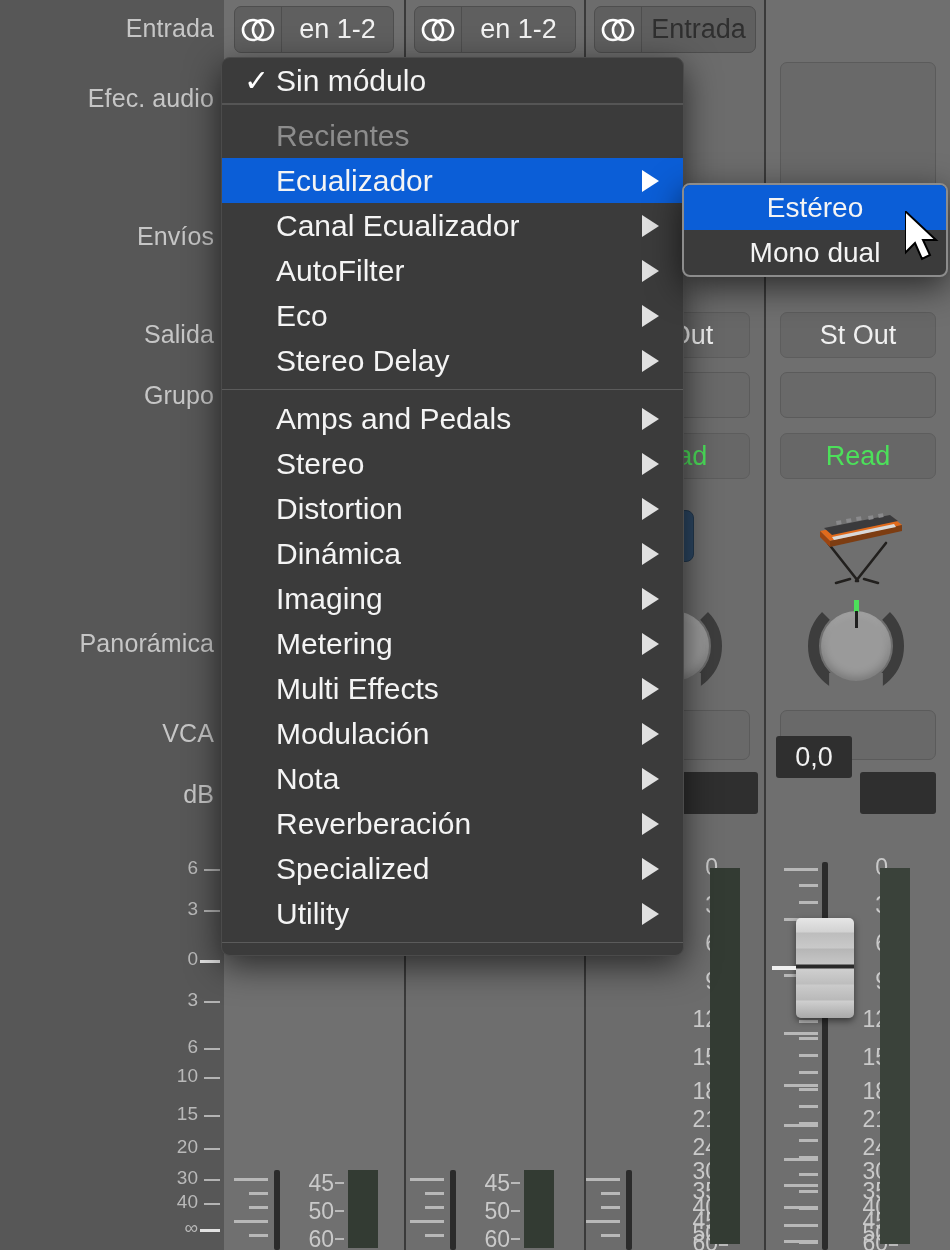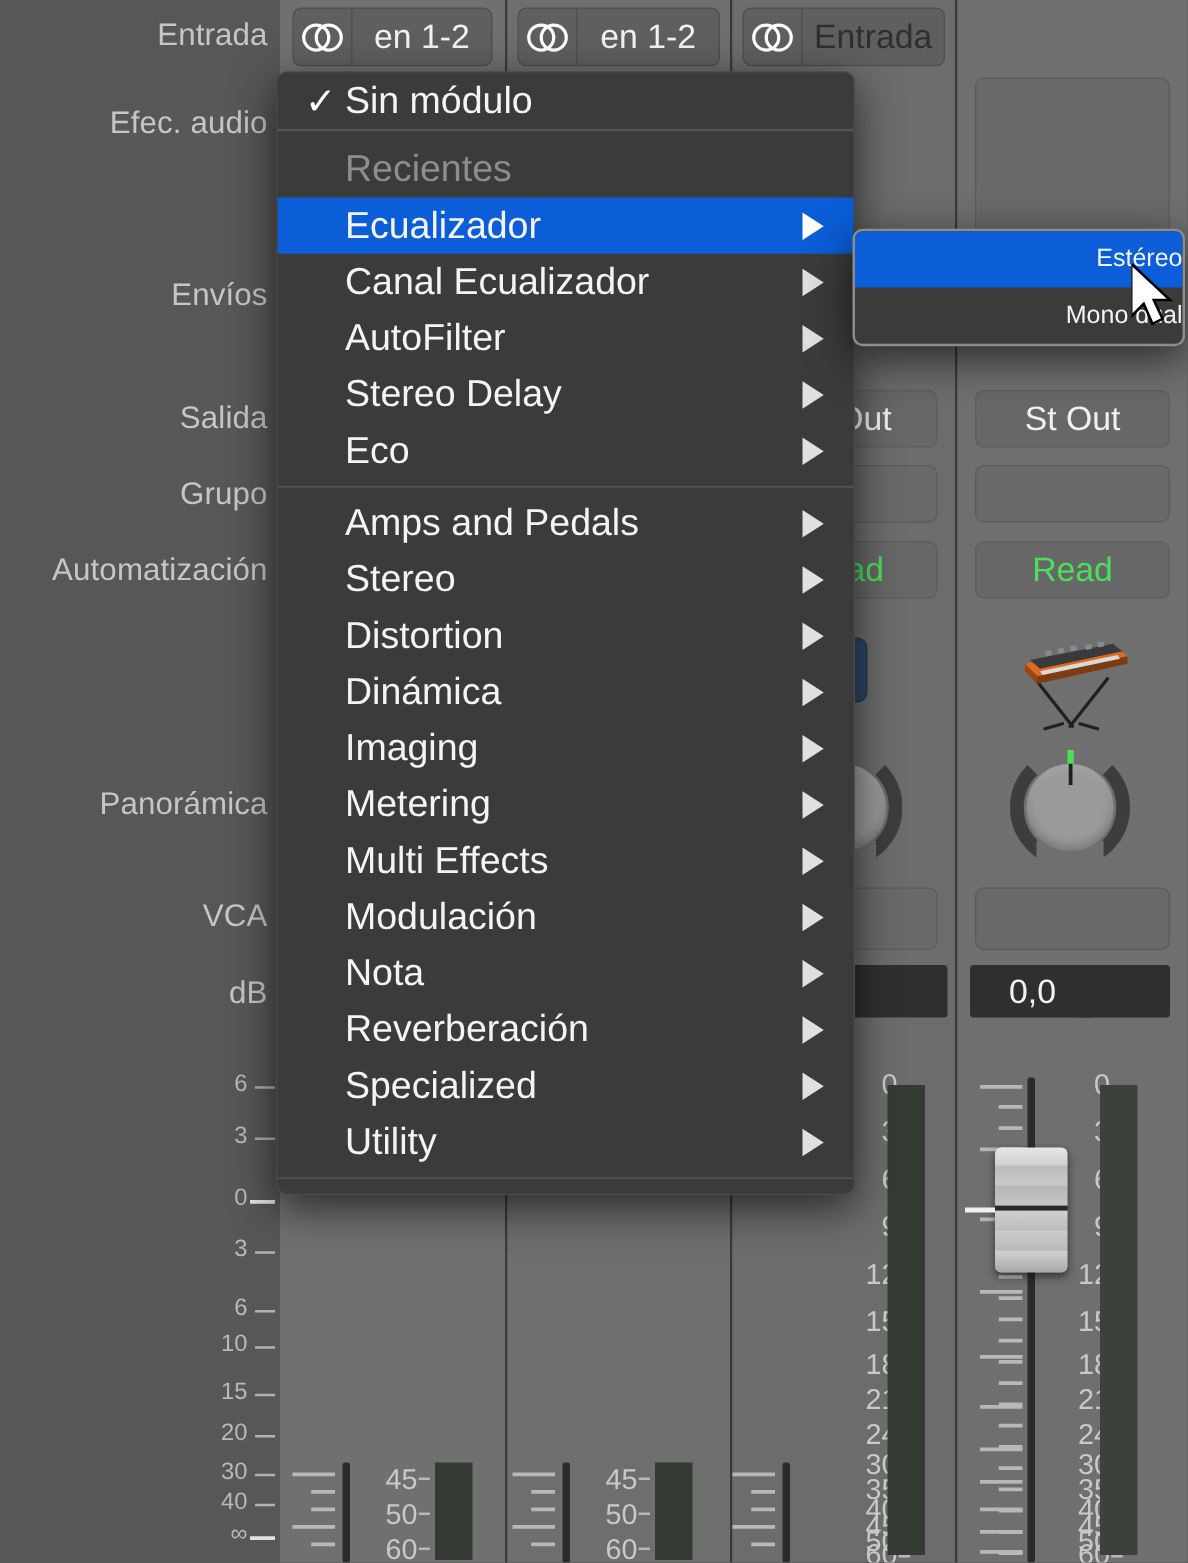--- a/index.html
+++ b/index.html
@@ -130,36 +130,35 @@
     border-left: 17px solid #e0e0e0; border-top: 11px solid transparent; border-bottom: 11px solid transparent;
   }
   .mi.sel .arrow { border-left-color: #ffffff; }
   .sep { height: 1px; background: #5b5b5b; margin: 6px 0; }
   .sep.hard { height: 2px; background: #555; margin: 0; }
 
   #format-submenu {
     left: 682px; top: 183px; width: 266px; background: #3b3b3b;
     border: 2px solid #8c8c8c; border-radius: 8px; z-index: 50;
   }
-  #format-submenu .mi { justify-content: flex-end; padding-left: 0; height: 45px; font-size: 20px; }
+  #format-submenu .mi { justify-content: center; padding-left: 0; height: 45px; font-size: 28px; }
 
   .cursor { position: absolute; left: 905px; top: 211px; z-index: 60; pointer-events: none; }
 </style>
 </head>
 <body>
 
 <div id="root">
 
   <div class="label-col">
     <div class="rowlabel" style="top:14px">Entrada</div>
     <div class="rowlabel" style="top:84px">Efec. audio</div>
     <div class="rowlabel" style="top:222px">Envíos</div>
     <div class="rowlabel" style="top:320px">Salida</div>
     <div class="rowlabel" style="top:381px">Grupo</div>
-    <div class="rowlabel" style="top:442px">Automatización</div>
     <div class="rowlabel" style="top:629px">Panorámica</div>
     <div class="rowlabel" style="top:719px">VCA</div>
     <div class="rowlabel" style="top:780px">dB</div>
     <div id="fader-scale">
         <div class="scale-num" style="top: 857px;">6</div>
         <div class="scale-tick" style="top: 869px;"></div>
         <div class="scale-num" style="top: 898px;">3</div>
         <div class="scale-tick" style="top: 910px;"></div>
         <div class="scale-num" style="top: 948px;">0</div>
         <div class="scale-tick major" style="top: 960px;"></div>
@@ -275,21 +274,21 @@
       </div>
 
       <div class="pan-knob" style="left:42px; top:598px">
         <div class="ring"></div>
         <div class="cap"></div>
         <div class="led"></div>
         <div class="ptr"></div>
       </div>
 
       <div class="slot blank" style="top:710px; height:50px"></div>
-      <div class="valbox" style="left:10px; width:100px; top:772px">0,0</div>
+      <div class="valbox" style="left:10px; width:76px; top:736px">0,0</div>
       <div class="valbox" style="left:94px; width:76px; top:772px"></div>
     </div>
 
     <div class="meterscale" id="ms3" style="left:448px; top:862px; height:388px">
         <div class="mnum" style="top: -8px;">0</div>
         <div class="mtick" style="top: 6px;"></div>
         <div class="mnum" style="top: 30px;">3</div>
         <div class="mtick" style="top: 44px;"></div>
         <div class="mnum" style="top: 68px;">6</div>
         <div class="mtick" style="top: 82px;"></div>
@@ -454,25 +453,25 @@
         </div>
         <div class="mi">
           <span>Canal Ecualizador</span>
           <span class="arrow"></span>
         </div>
         <div class="mi">
           <span>AutoFilter</span>
           <span class="arrow"></span>
         </div>
         <div class="mi">
+          <span>Eco</span>
+          <span class="arrow"></span>
+        </div>
+        <div class="mi">
           <span>Stereo Delay</span>
-          <span class="arrow"></span>
-        </div>
-        <div class="mi">
-          <span>Eco</span>
           <span class="arrow"></span>
         </div>
       </div>
     <div class="sep"></div>
     <div id="category-list">
         <div class="mi">
           <span>Amps and Pedals</span>
           <span class="arrow"></span>
         </div>
         <div class="mi">

